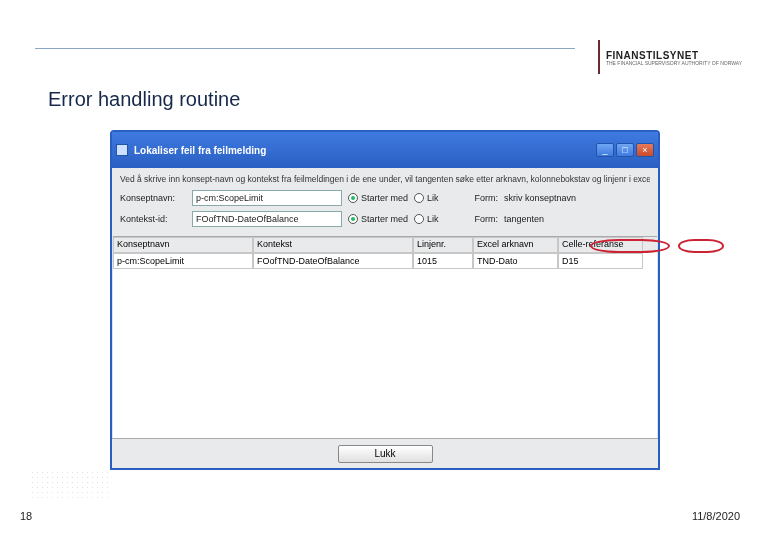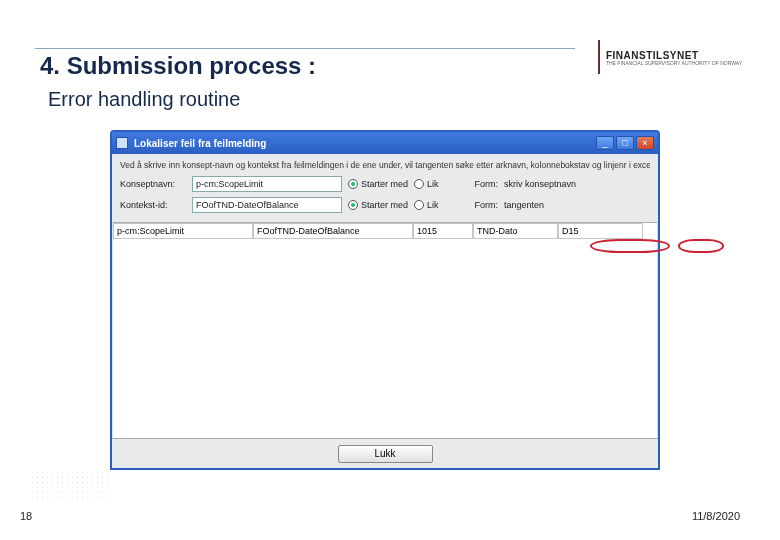--- a/index.html
+++ b/index.html
@@ -8,21 +8,21 @@
   .accent-line { position: absolute; left: 35px; top: 48px; width: 540px; height: 1px; border-top: 1px solid #8aa8c6; }
   .title { position: absolute; left: 40px; top: 52px; font-size: 24px; font-weight: 700; color: #16294a; }
   .subtitle { position: absolute; left: 48px; top: 88px; font-size: 20px; font-weight: 400; color: #16294a; }
   .logo { position: absolute; right: 38px; top: 50px; text-align: left; }
   .logo-bar { position: absolute; left: -8px; top: -10px; width: 2px; height: 34px; background: #6b2b2b; }
   .logo-name { font-size: 10px; font-weight: 700; letter-spacing: 0.5px; color: #222; }
   .logo-tag { font-size: 5px; color: #666; line-height: 1.1; }
   .screenshot { position: absolute; left: 110px; top: 130px; width: 550px; height: 340px; }
   
   .win { width: 100%; height: 100%; border: 2px solid #2a5fc2; border-radius: 4px 4px 0 0; display: flex; flex-direction: column; background: #d6e3f4; }
-  .titlebar { height: 22px; background: linear-gradient(#3f7ae0,#2a5fc2); display: flex; align-items: center; padding: 8px 4px; }
+  .titlebar { height: 36px; background: linear-gradient(#3f7ae0,#2a5fc2); display: flex; align-items: center; padding: 8px 4px; }
   .tb-icon { width: 12px; height: 12px; background: #cde0ff; border: 1px solid #2255aa; margin-right: 6px; }
   .tb-text { flex: 1; color: #fff; font-size: 10px; font-weight: 700; white-space: nowrap; overflow: hidden; }
   .tb-btns { display: flex; gap: 2px; }
   .tb-btn { width: 18px; height: 14px; border: 1px solid #2255aa; border-radius: 2px; display: flex; align-items: center; justify-content: center; font-size: 9px; color: #fff; }
   .tb-min { background: linear-gradient(#6fa7f3,#3f7ae0); }
   .tb-max { background: linear-gradient(#6fa7f3,#3f7ae0); }
   .tb-close { background: linear-gradient(#e67a5a,#c94a2a); }
   
   .form-panel { padding: 6px 8px 4px 8px; background: #e8eaec; font-size: 9px; color: #222; }
   .hint { font-size: 8.5px; color: #333; margin-bottom: 6px; white-space: nowrap; overflow: hidden; }
@@ -55,21 +55,20 @@
   .screenshot { }
   .screenshot .annot { pointer-events: none; }
   .screenshot-inner { position: relative; width: 100%; height: 100%; }
 </style>
 </head>
 <body>
 
 <div class="slide">
 
   <div class="accent-line"></div>
-  <h1 class="title">4. Submission process :</h1>
   <div class="subtitle">Error handling routine</div>
 
   <div class="logo">
     <div class="logo-bar"></div>
     <div class="logo-name">FINANSTILSYNET</div>
     <div class="logo-tag">THE FINANCIAL SUPERVISORY AUTHORITY OF NORWAY</div>
   </div>
 
   <div class="screenshot">
     <div class="screenshot-inner">
@@ -114,20 +113,27 @@
                 <span class="rdot"></span>
                 <span>Lik</span>
               </div>
           <div class="gap"></div>
           <div>Form:</div>
           <div>tangenten</div>
         </div>
       </div>
 
       <div class="tblwrap">
+        <div class="thead">
+          <div class="th">Konseptnavn</div>
+          <div class="th">Kontekst</div>
+          <div class="th">Linjenr.</div>
+          <div class="th">Excel arknavn</div>
+          <div class="th">Celle-referanse</div>
+        </div>
         <div class="trow">
           <div class="td">p-cm:ScopeLimit</div>
           <div class="td">FOofTND-DateOfBalance</div>
           <div class="td">1015</div>
           <div class="td">TND-Dato</div>
           <div class="td">D15</div>
         </div>
       </div>
 
       <div class="btnbar">

